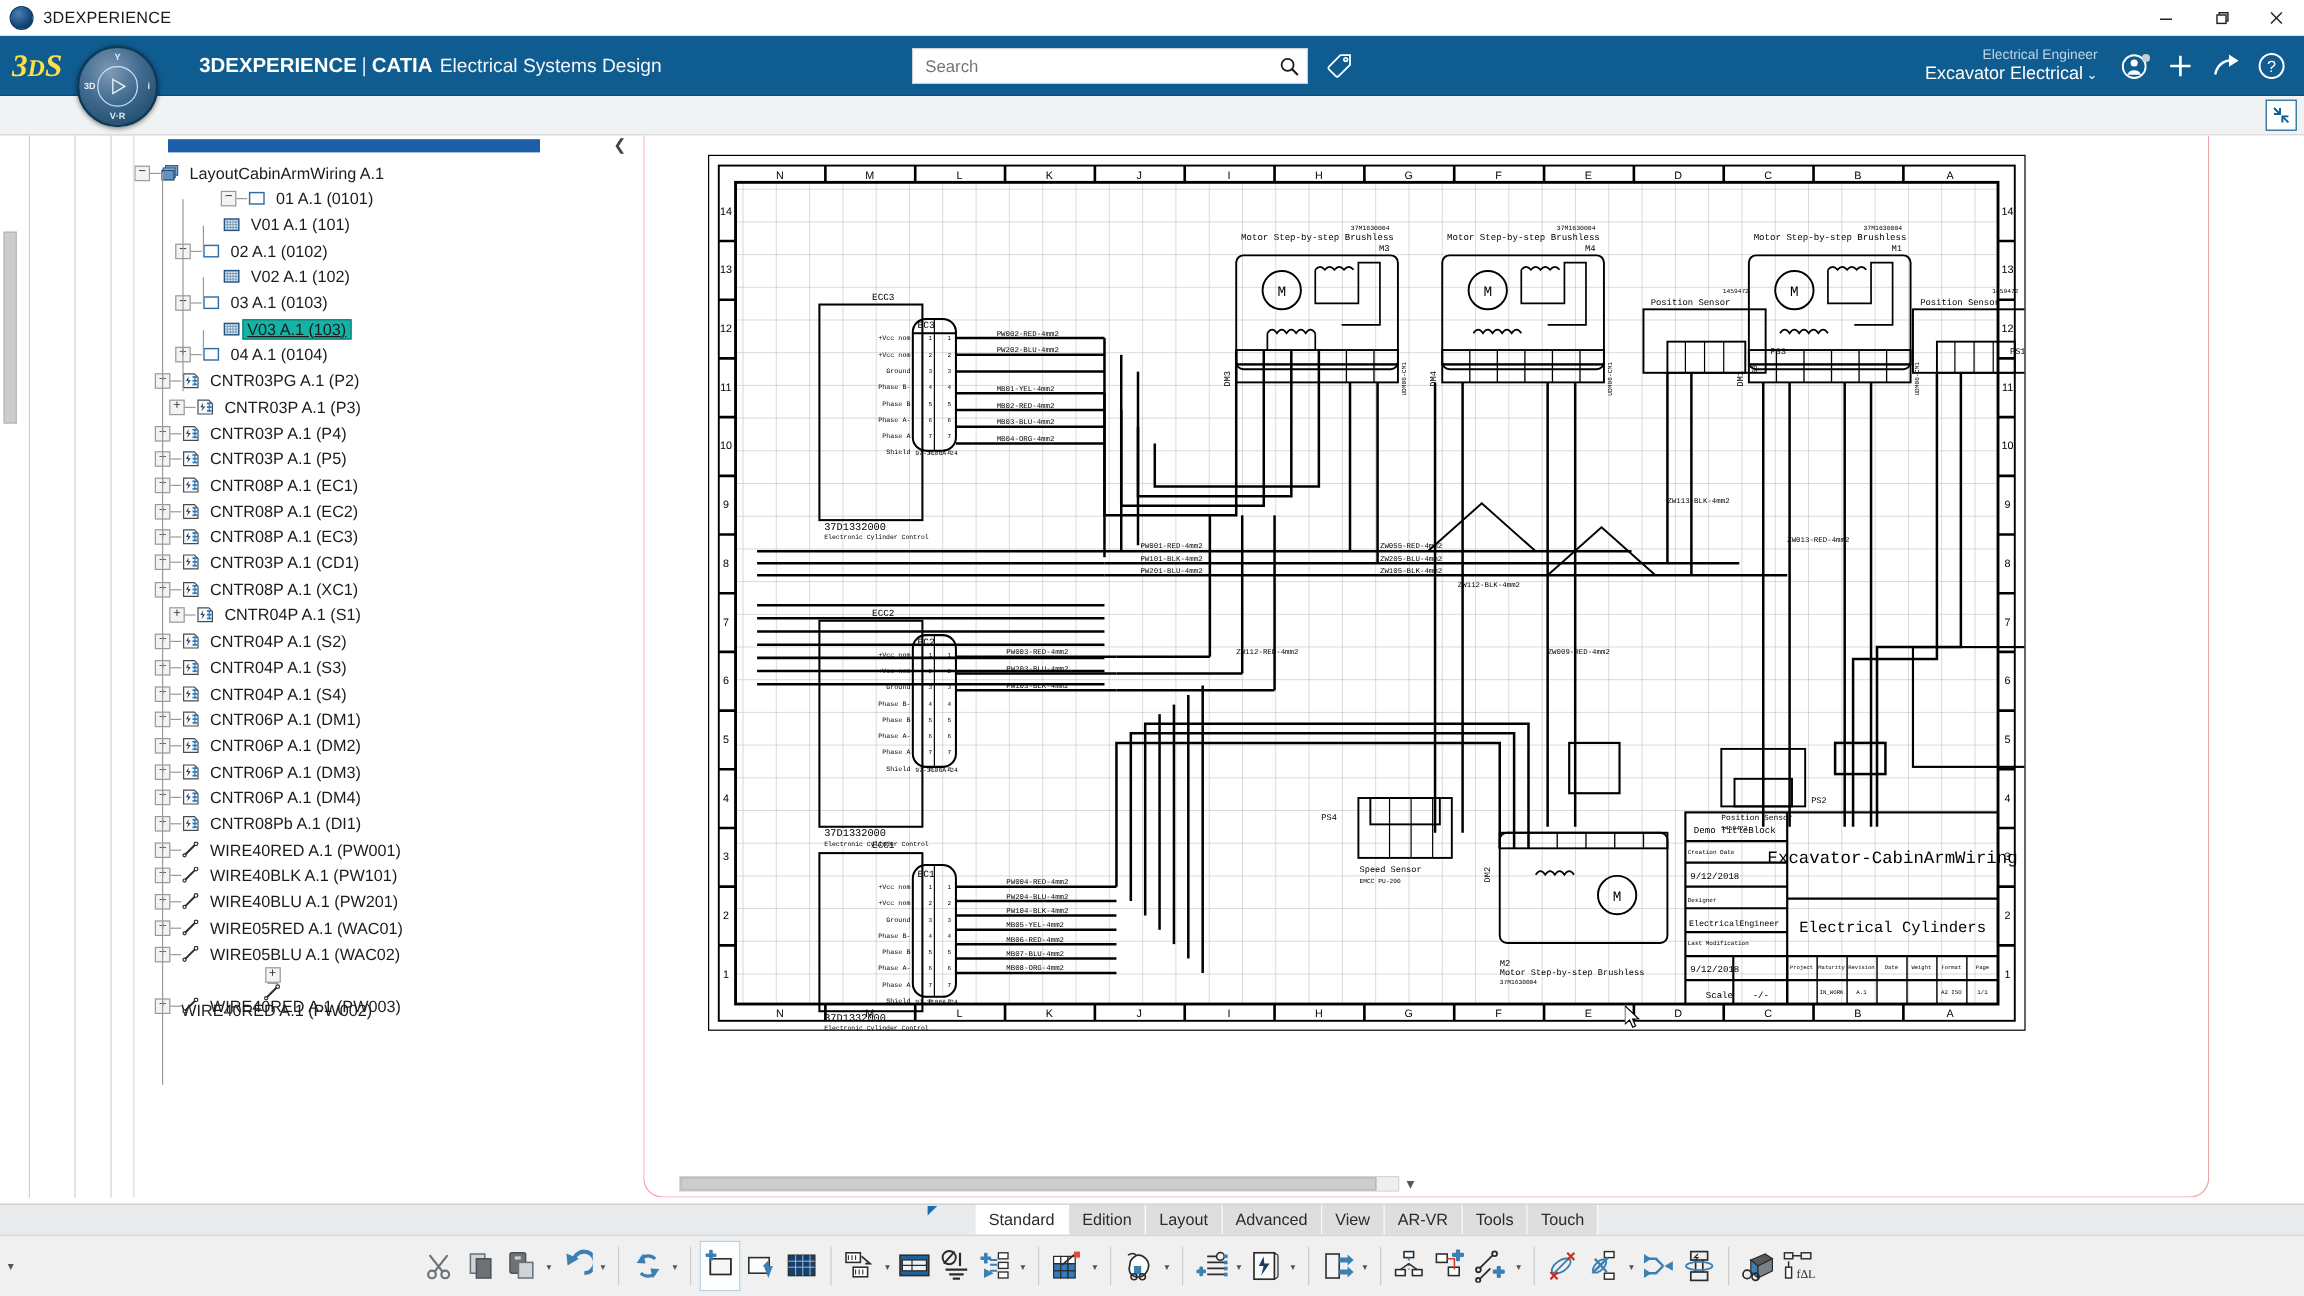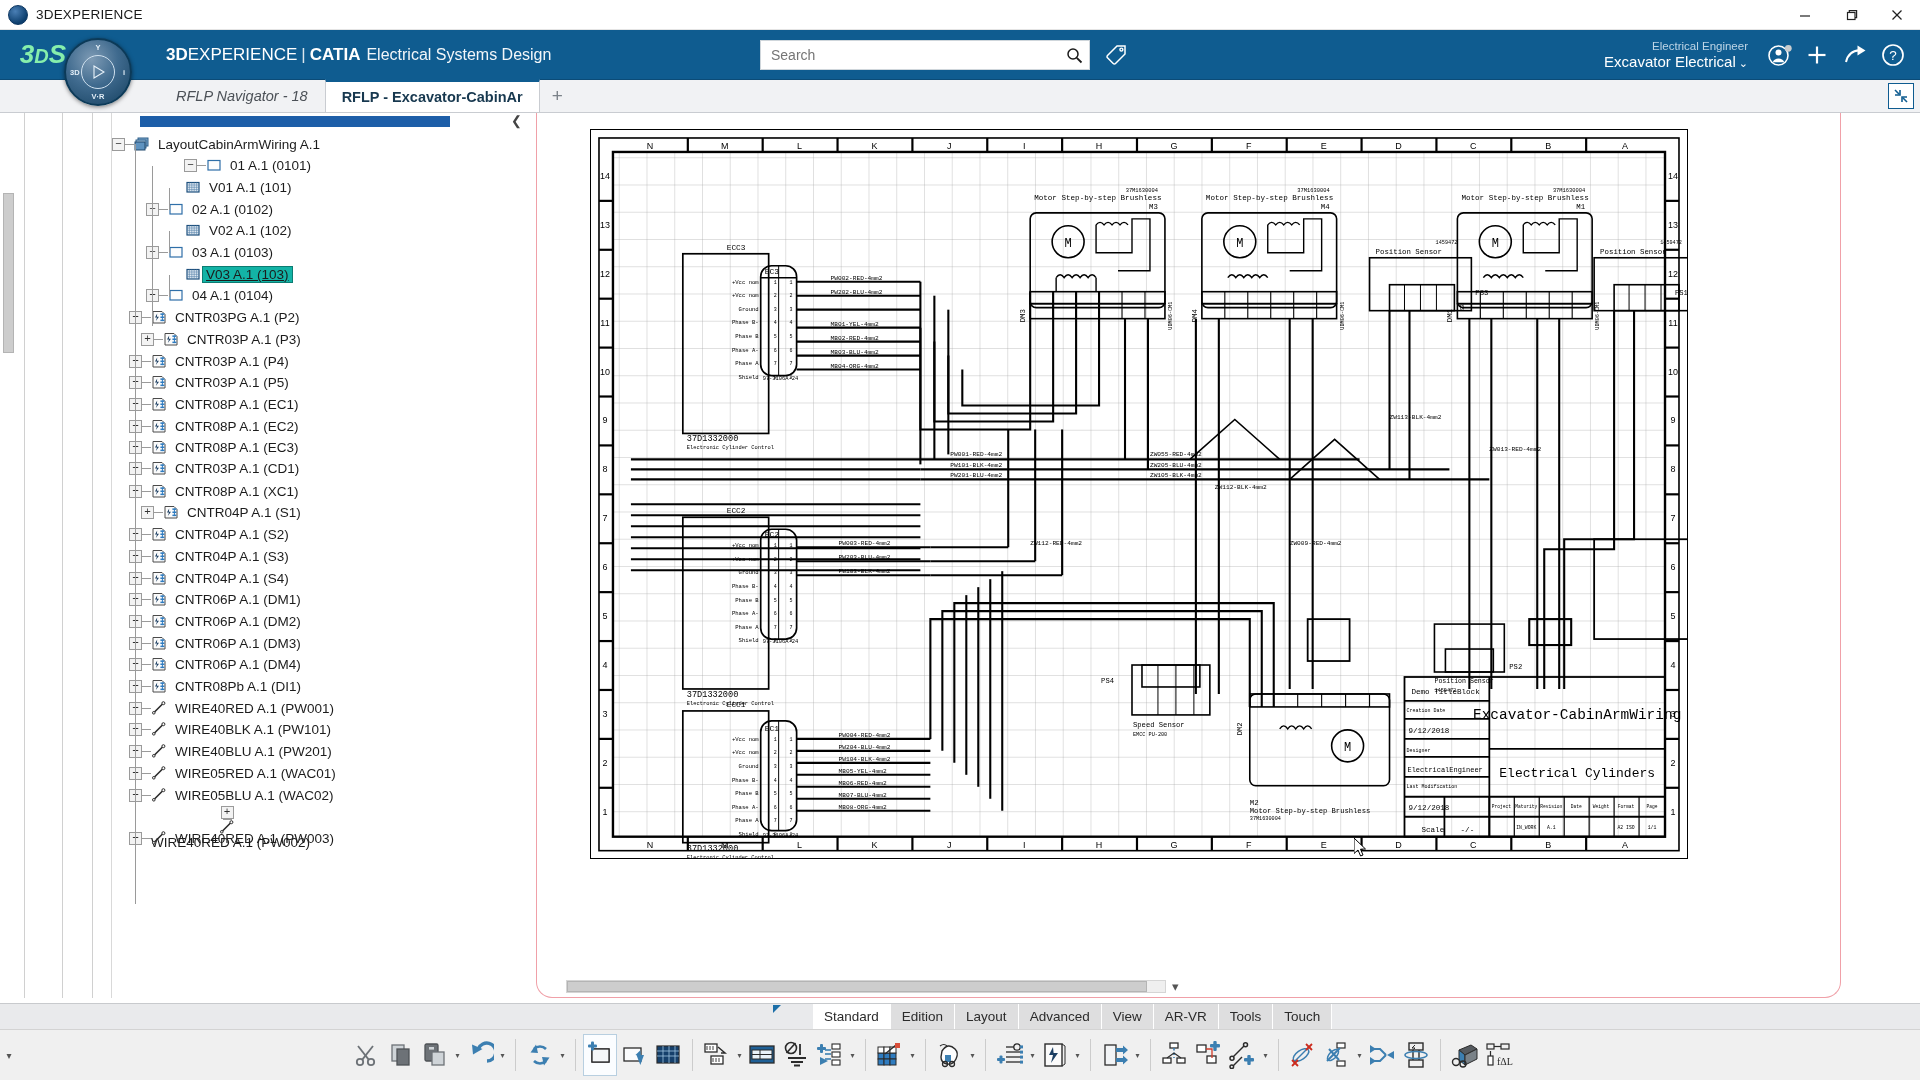--- a/index.html
+++ b/index.html
@@ -36,23 +36,23 @@
   
   .appbar {
     height: 50px; width: 100%;
     background: #0f5c90;
     display: flex; align-items: center;
     position: relative;
     border-bottom: 1px solid #0b4b77;
   }
   .ds-logo {
     width: 56px; margin-left: 10px;
-    color: #86efac; font-size: 26px; font-style: italic;
-    font-family: Liberation Sans, sans-serif;
-    font-weight: bold; text-align: right;
+    color: #fde047; font-size: 26px; font-style: italic;
+    font-family: Liberation Serif, serif;
+    font-weight: bold; text-align: left;
     flex: none;
   }
   .compass {
     position: absolute; left: 64px; top: 8px;
     width: 68px; height: 68px; border-radius: 50%;
     background: radial-gradient(circle at 40% 30%, #7e9bb5 0%, #3f6a8e 45%, #15405f 100%);
     border: 2px solid #0c3css; border: 2px solid #0c3a58;
     display: flex; align-items: center; justify-content: center;
     z-index: 30;
     box-shadow: 0 1px 4px rgba(0,0,0,.5);
@@ -66,21 +66,21 @@
   .compass-lbl { position: absolute; color: #e3eef7; font-size: 7.5px; font-weight: bold; }
   .c-y { top: 3px; left: 50%; transform: translateX(-50%); }
   .c-3d { left: 4px; top: 50%; transform: translateY(-50%); }
   .c-i  { right: 5px; top: 50%; transform: translateY(-50%); }
   .c-vr { bottom: 3px; left: 50%; transform: translateX(-50%); }
 
   .brand {
     margin-left: 100px;
     color: #ffffff; font-size: 17px; white-space: nowrap;
   }
-  .brand .thin { font-weight: 400; }
+  .brand .thin { font-weight: 700; }
   .brand .bold { font-weight: bold; }
   .brand .sep { font-weight: 300; opacity: .85; padding: 0 4px; }
   .brand .app { font-weight: 300; opacity: .95; padding-left: 6px; font-size: 16px; }
 
   .searchwrap {
     position: absolute; left: 760px; top: 10px;
     display: flex; align-items: center;
   }
   .searchbox {
     width: 330px; height: 30px; background: #fff;
@@ -349,25 +349,20 @@
     <div class="hicon">
       <svg width="26" height="26" viewBox="0 0 26 26">
         <circle cx="13" cy="13" r="10" fill="none" stroke="#fff" stroke-width="1.7"></circle>
         <text x="13" y="18.4" font-size="13.5" fill="#fff" text-anchor="middle" font-family="Liberation Sans, sans-serif">?</text>
       </svg>
     </div>
   </div>
 </div>
 
 <div class="tabstrip">
-  <div class="tabs-inner" id="tabs-inner">
-      <div class="tab">RFLP Navigator - 18</div>
-      <div class="tab active">RFLP - Excavator-CabinAr</div>
-      <div class="tab addtab">+</div>
-    </div>
   <div class="collapse-btn">
     <svg width="16" height="16" viewBox="0 0 16 16">
       <path d="M7 2 L7 7 L2 7" fill="none" stroke="#0f5c90" stroke-width="1.6"></path>
       <path d="M9 14 L9 9 L14 9" fill="none" stroke="#0f5c90" stroke-width="1.6"></path>
       <line x1="2" y1="2" x2="6.2" y2="6.2" stroke="#0f5c90" stroke-width="1.6"></line>
       <line x1="14" y1="14" x2="9.8" y2="9.8" stroke="#0f5c90" stroke-width="1.6"></line>
     </svg>
   </div>
 </div>
 

